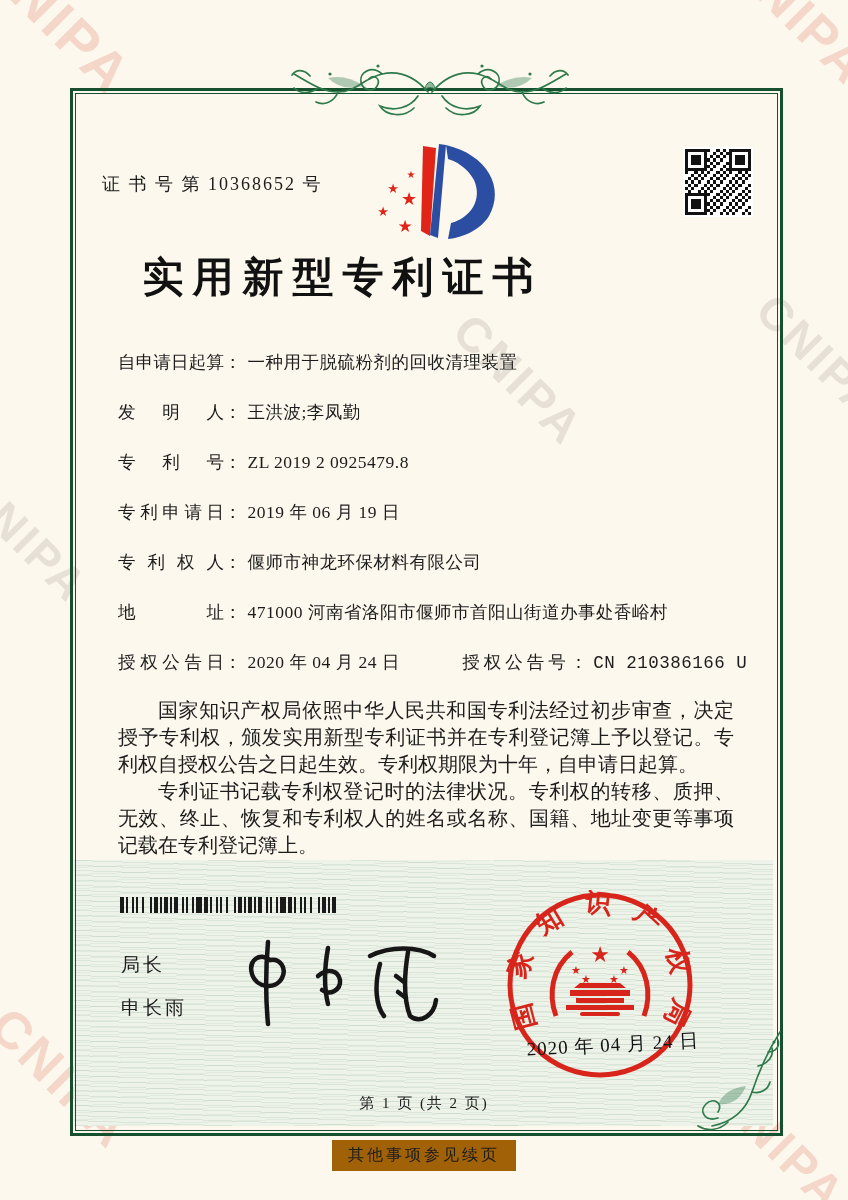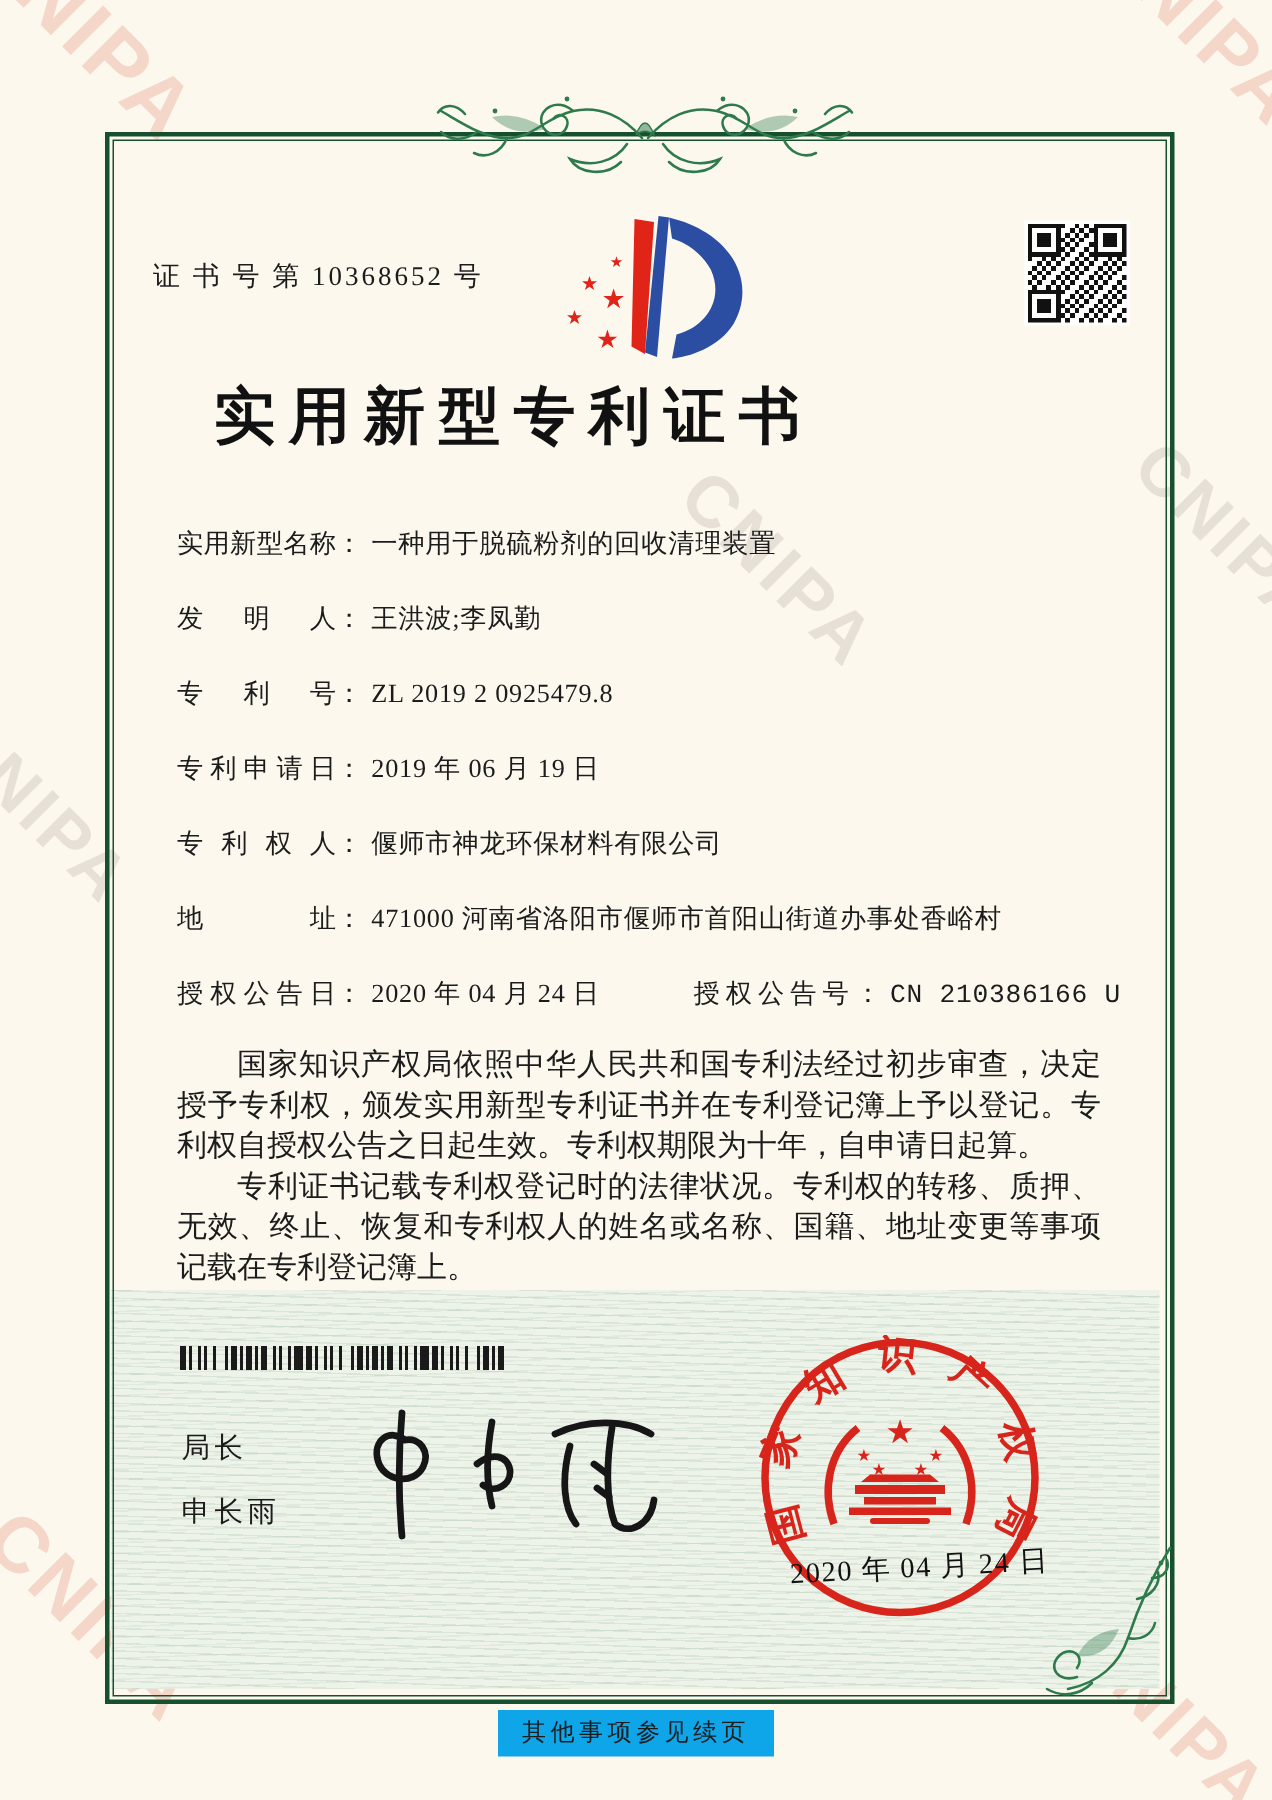--- a/index.html
+++ b/index.html
@@ -45,21 +45,21 @@
   .barcode{position:absolute;left:120px;top:896px;z-index:3;}
   .director{position:absolute;left:121px;top:952px;font-size:19px;letter-spacing:3px;z-index:3;}
   .director div{margin-bottom:17px;}
   .signature{position:absolute;left:232px;top:930px;z-index:3;}
   .seal{position:absolute;left:504px;top:890px;z-index:4;}
   .seal-date{position:absolute;left:513px;top:1032px;width:200px;text-align:center;font-size:19px;letter-spacing:1px;color:#111;transform:rotate(-3deg);z-index:5;}
 
   
   .pageinfo{position:absolute;left:0;top:1094px;width:848px;text-align:center;font-size:15px;letter-spacing:2px;z-index:3;}
   .footnote{position:absolute;left:0;top:1140px;width:848px;text-align:center;z-index:3;}
-  .footnote span{display:inline-block;background:#0ea5e9;padding:5px 16px;font-size:16px;letter-spacing:3px;}
+  .footnote span{display:inline-block;background:#a16207;padding:5px 16px;font-size:16px;letter-spacing:3px;}
 
   
   .orn-top{position:absolute;left:288px;top:54px;z-index:3;}
   .orn-corner{position:absolute;left:686px;top:1028px;z-index:3;}
 </style>
 </head>
 <body>
 
 <div class="page">
 
@@ -351,21 +351,21 @@
       <rect x="13" y="20" width="1" height="1" fill="#111"></rect>
       <rect x="15" y="20" width="1" height="1" fill="#111"></rect>
       <rect x="18" y="20" width="1" height="1" fill="#111"></rect>
       <rect x="20" y="20" width="1" height="1" fill="#111"></rect>
     </svg>
 
   <div class="title">实用新型专利证书</div>
 
   <div class="fields">
     <div class="frow">
-      <span class="flabel">实用新型名称</span><span class="colon">：</span><span class="fvalue">一种用于脱硫粉剂的回收清理装置</span>
+      <span class="flabel">自申请日起算</span><span class="colon">：</span><span class="fvalue">一种用于脱硫粉剂的回收清理装置</span>
     </div>
     <div class="frow">
       <span class="flabel">发明人</span><span class="colon">：</span><span class="fvalue">王洪波;李凤勤</span>
     </div>
     <div class="frow">
       <span class="flabel">专利号</span><span class="colon">：</span><span class="fvalue">ZL 2019 2 0925479.8</span>
     </div>
     <div class="frow">
       <span class="flabel">专利申请日</span><span class="colon">：</span><span class="fvalue">2019 年 06 月 19 日</span>
     </div>
@@ -469,17 +469,18 @@
       <rect x="66" y="100" width="60" height="6"></rect>
       <rect x="72" y="108" width="48" height="5"></rect>
       <rect x="62" y="115" width="68" height="5"></rect>
       <rect x="76" y="122" width="40" height="4" rx="2"></rect>
       <path d="M52,126 C44,104 48,78 68,62" fill="none" stroke="#d8251c" stroke-width="5"></path>
       <path d="M140,126 C148,104 144,78 124,62" fill="none" stroke="#d8251c" stroke-width="5"></path>
     </g>
   </svg>
   <div class="seal-date">2020 年 04 月 24 日</div>
 
+  <div class="pageinfo">第 1 页 (共 2 页)</div>
   <div class="footnote">
     <span>其他事项参见续页</span>
   </div>
 
 </div>
 
 </body></html>

